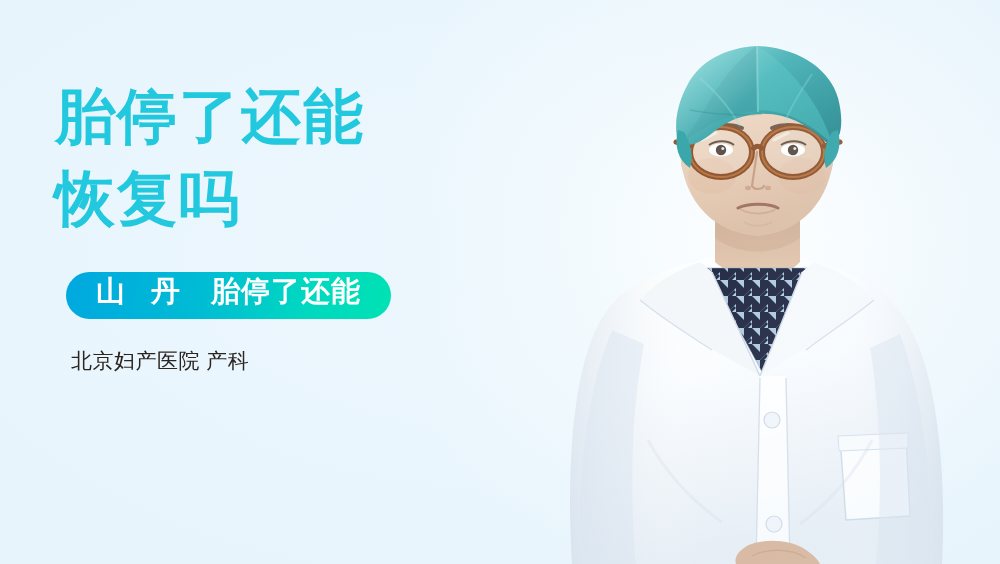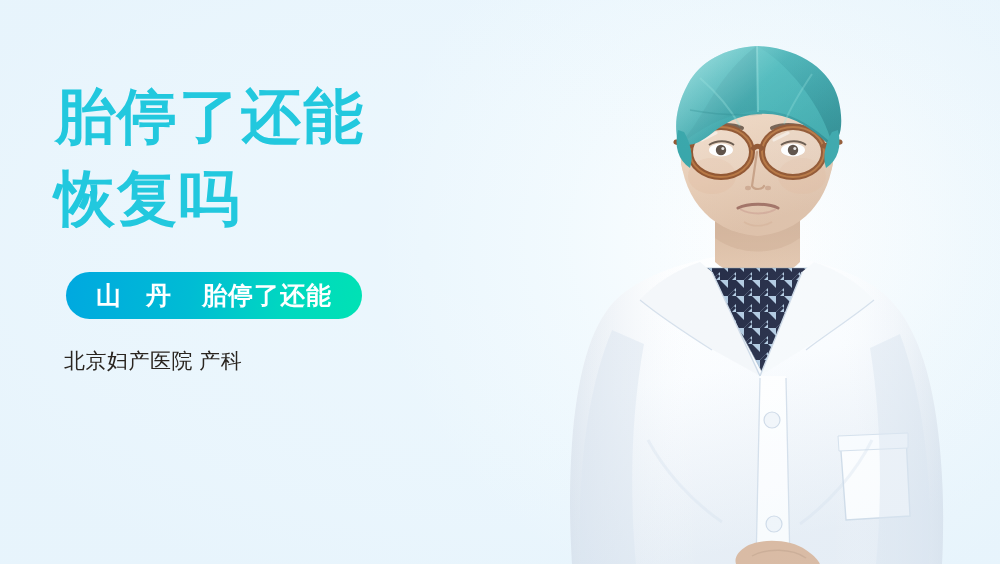--- a/index.html
+++ b/index.html
@@ -47,42 +47,41 @@
     font-size: 60px;
     line-height: 82px;
     font-weight: bold;
     letter-spacing: 2px;
     white-space: nowrap;
   }
   .title .ln { display: block; }
 
   .badge {
     display: inline-flex;
-    align-items: center;
     justify-content: center;
     margin-top: 32px;
     margin-left: 11px;
     height: 47px;
     padding: 0 30px;
     border-radius: 24px;
     background: linear-gradient(100deg, #00a8e0 0%, #00bcd4 42%, #00d8c0 74%, #00e2b4 100%);
     color: #ffffff;
-    font-size: 25px;
+    font-size: 29px;
     font-weight: bold;
     letter-spacing: 1px;
     white-space: nowrap;
     box-sizing: border-box;
   }
   .badge .nm { letter-spacing: 9px; }
   .badge .sp { display: inline-block; width: 22px; }
   .badge .ti { letter-spacing: 1px; }
 
   .affil {
     margin-top: 28px;
-    margin-left: 9px;
+    margin-left: 16px;
     color: #2a2520;
     font-size: 21px;
     letter-spacing: 0.5px;
     white-space: nowrap;
   }
 
   
   .figure {
     position: absolute;
     left: 0; top: 0;

